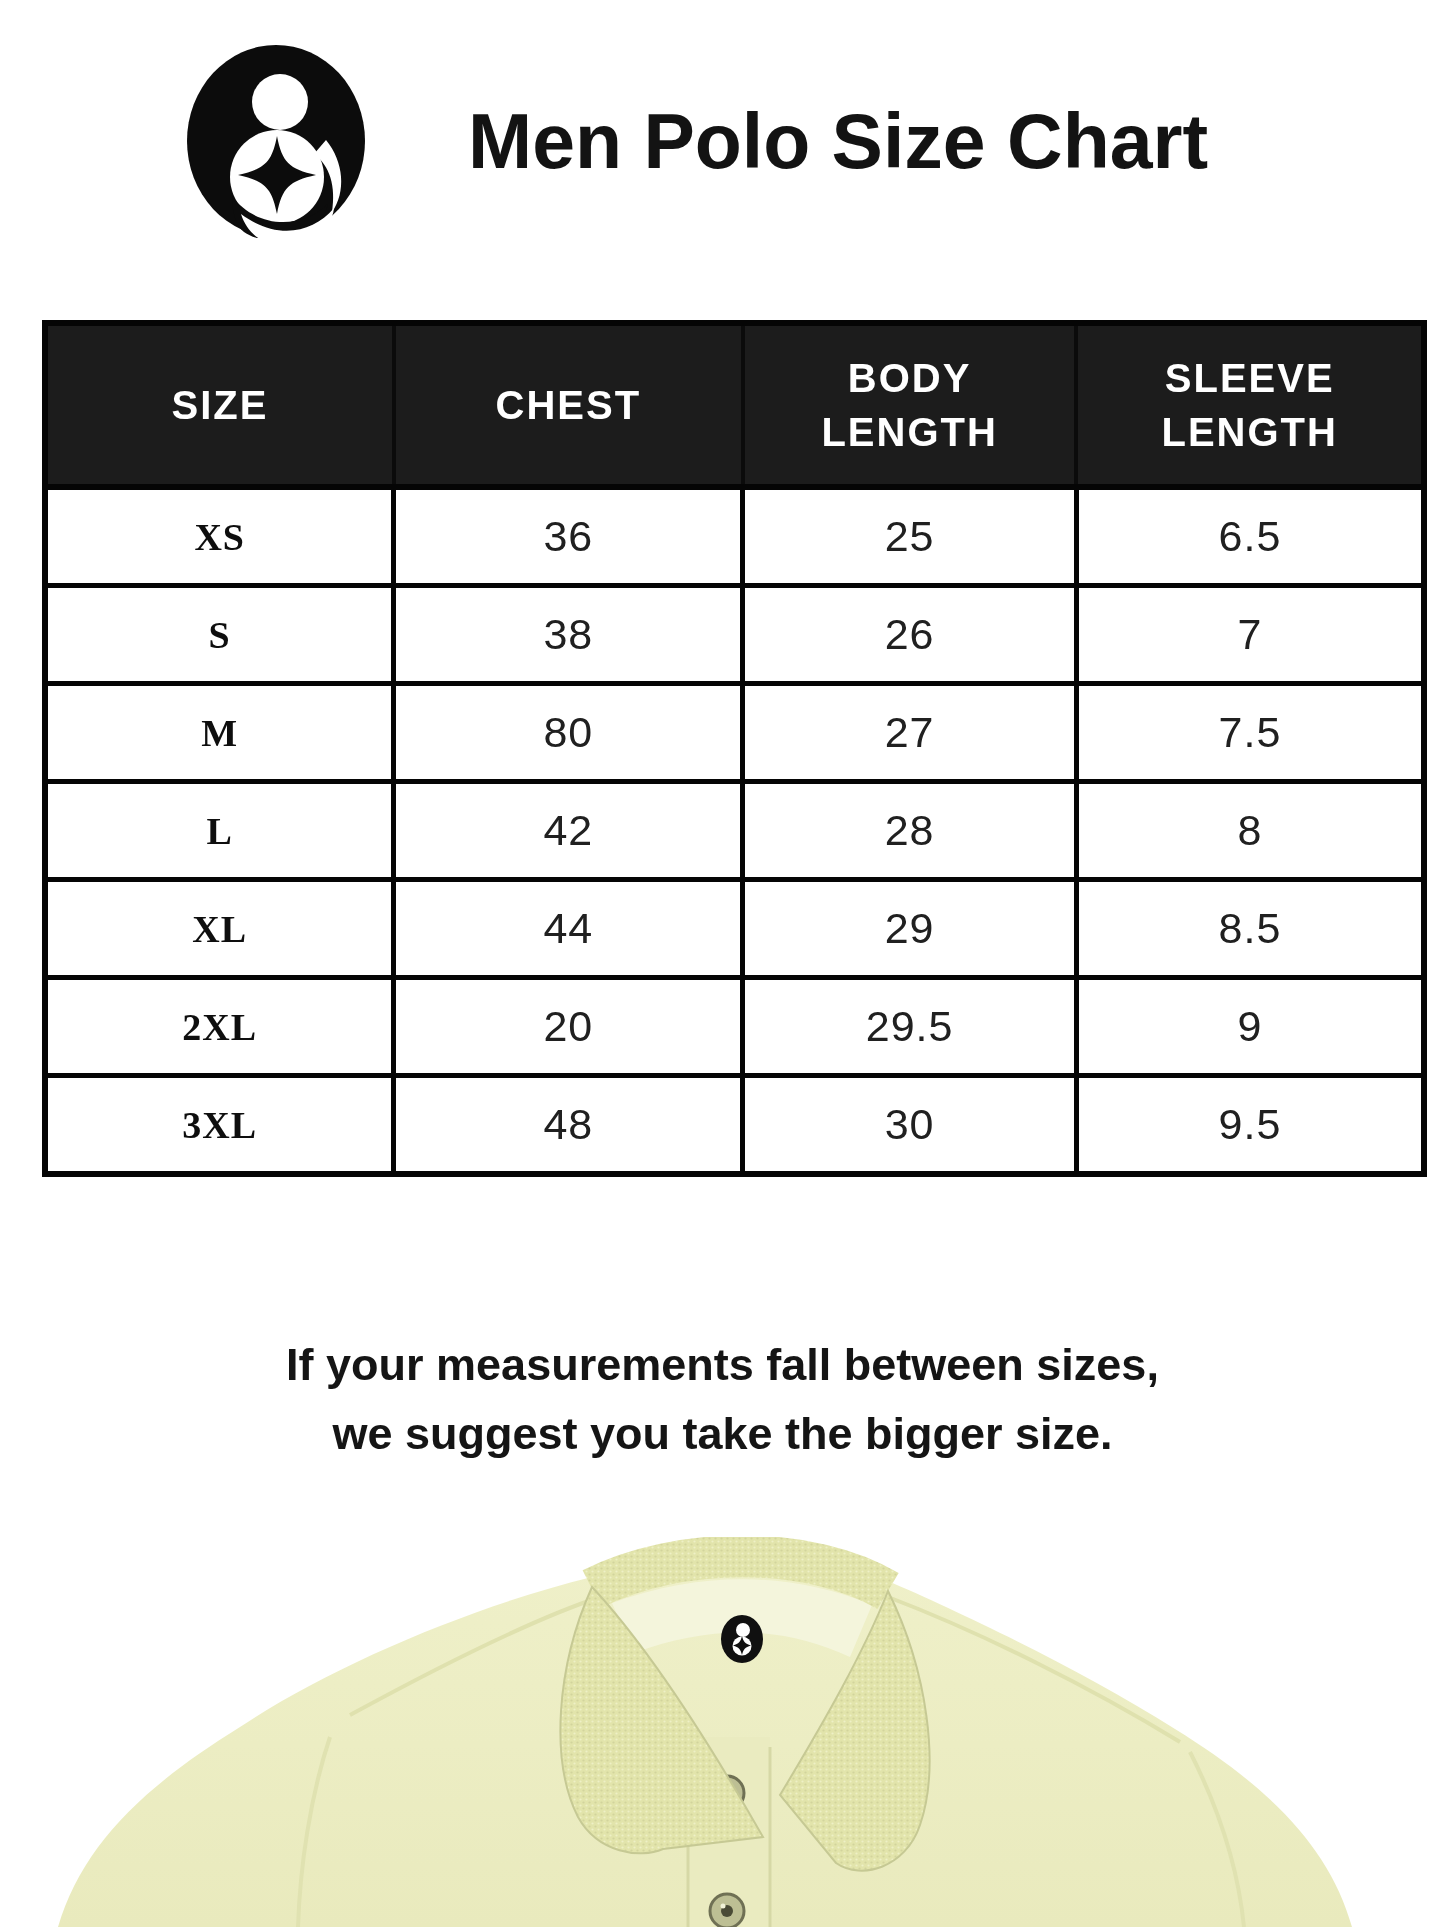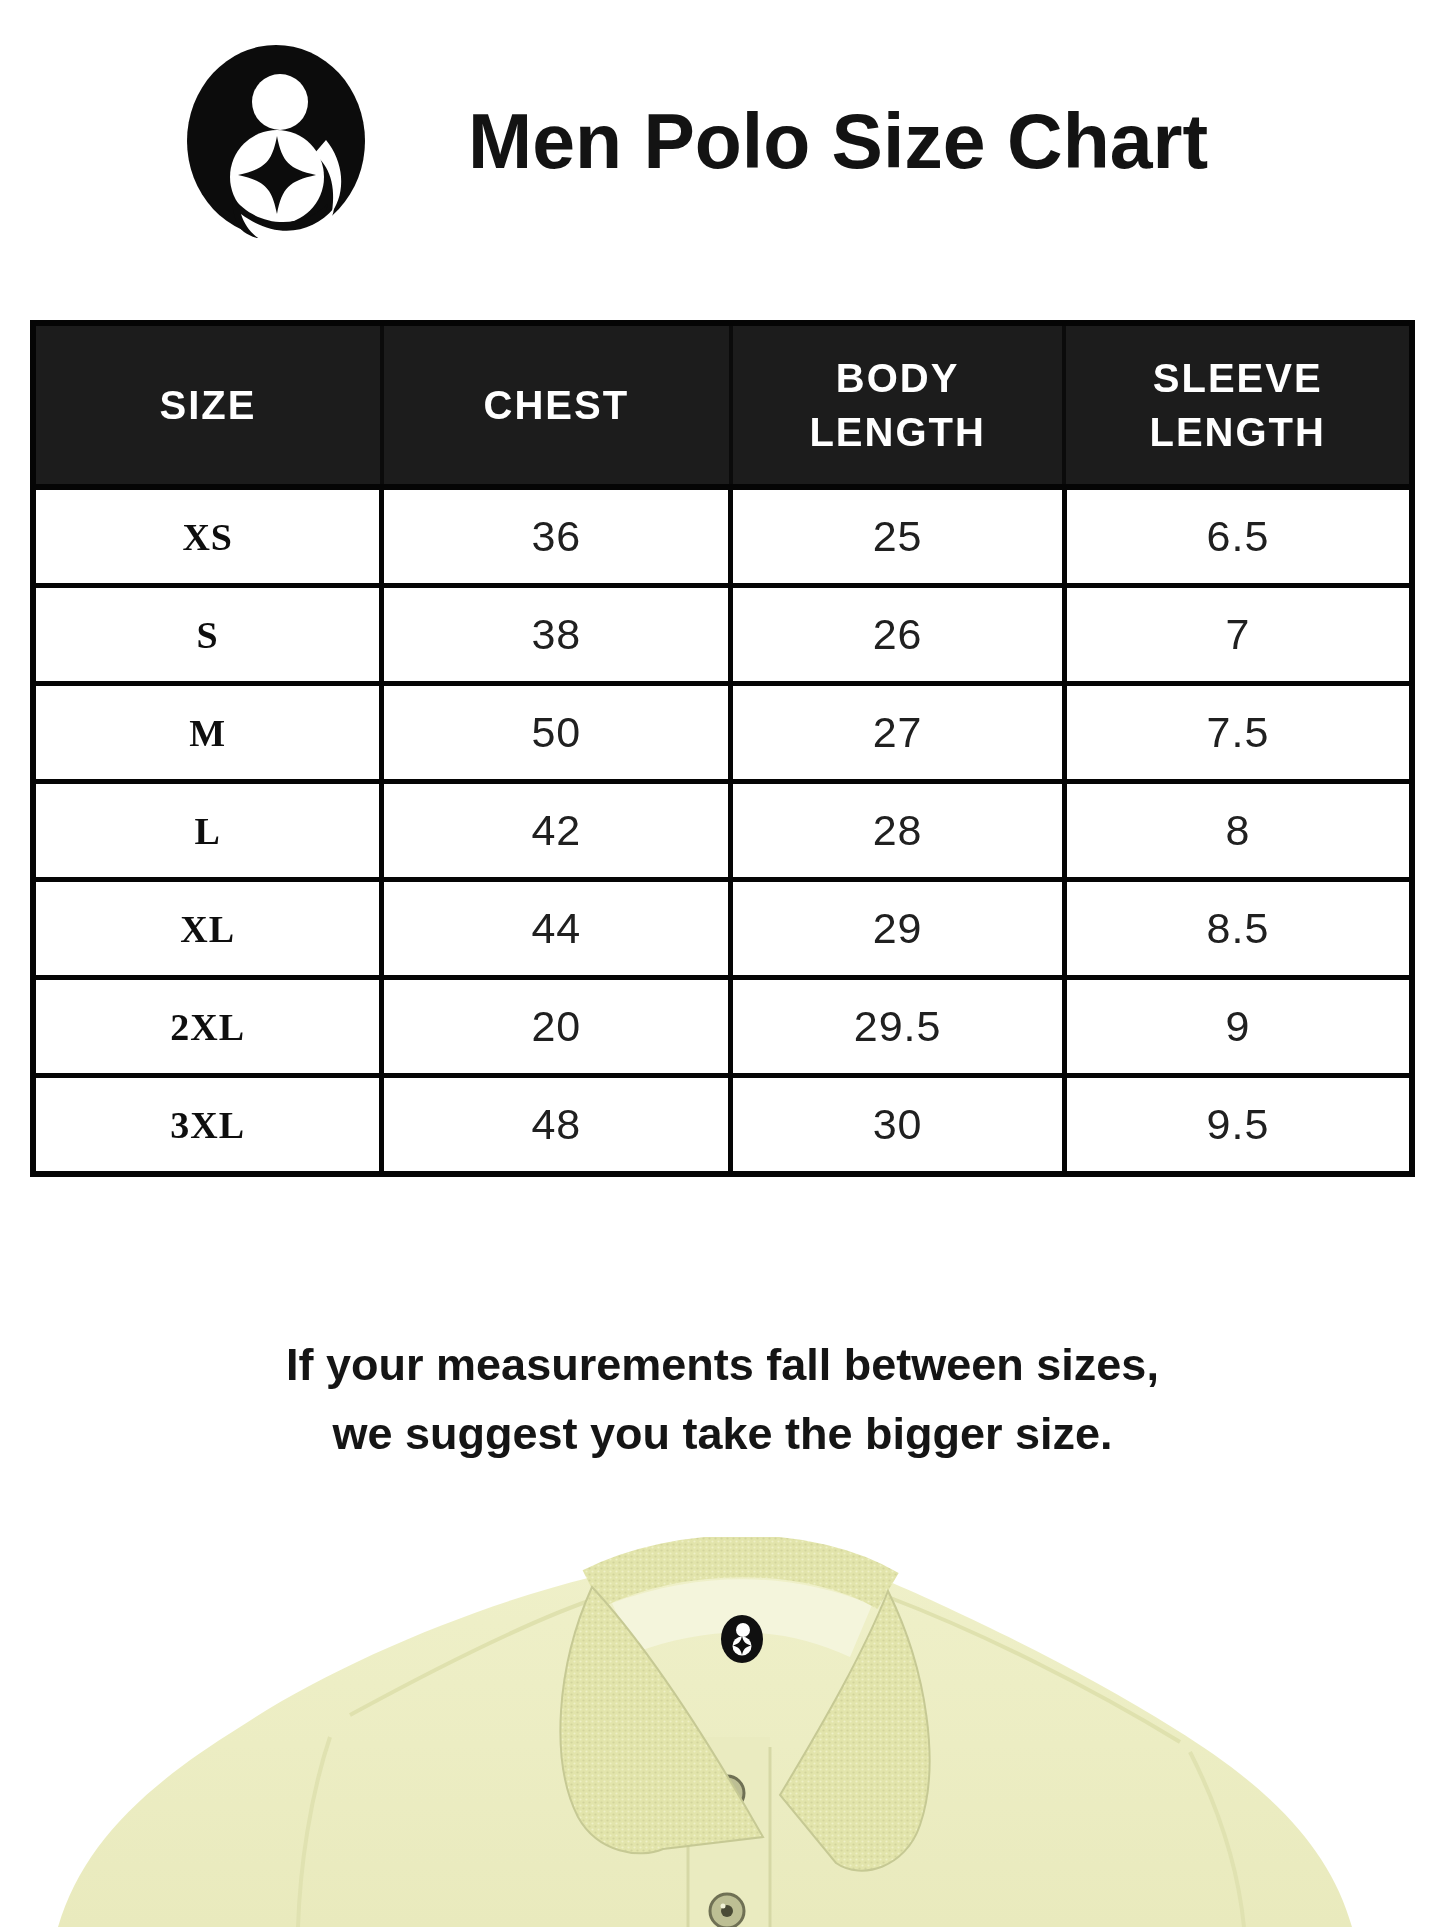--- a/index.html
+++ b/index.html
@@ -8,21 +8,21 @@
     font-family:"Liberation Sans",sans-serif;
   }
   
   .brand-logo{position:absolute;left:186px;top:44px;width:181px;height:194px;}
   .page-title{
     position:absolute;left:468px;top:44px;height:194px;display:flex;align-items:center;
     font-size:77px;font-weight:800;color:#131313;letter-spacing:0px;white-space:nowrap;
   }
   
   table.size-chart{
-    position:absolute;left:30px;top:320px;width:1385px;
+    position:absolute;left:42px;top:320px;width:1385px;
     border-collapse:collapse;table-layout:fixed;
     border:6px solid #050505;
   }
   table.size-chart th{
     background:#1c1c1c;color:#ffffff;height:158px;
     font-size:40px;font-weight:700;letter-spacing:2px;line-height:1.35;
     text-align:center;vertical-align:middle;padding:0 50px;
     border-left:4px solid #0b0b0b;border-bottom:6px solid #050505;
   }
   table.size-chart th:first-child{border-left:none;}
@@ -80,21 +80,21 @@
         <td>6.5</td>
       </tr>
       <tr>
         <td class="size-cell">S</td>
         <td>38</td>
         <td>26</td>
         <td>7</td>
       </tr>
       <tr>
         <td class="size-cell">M</td>
-        <td>50</td>
+        <td>80</td>
         <td>27</td>
         <td>7.5</td>
       </tr>
       <tr>
         <td class="size-cell">L</td>
         <td>42</td>
         <td>28</td>
         <td>8</td>
       </tr>
       <tr>

